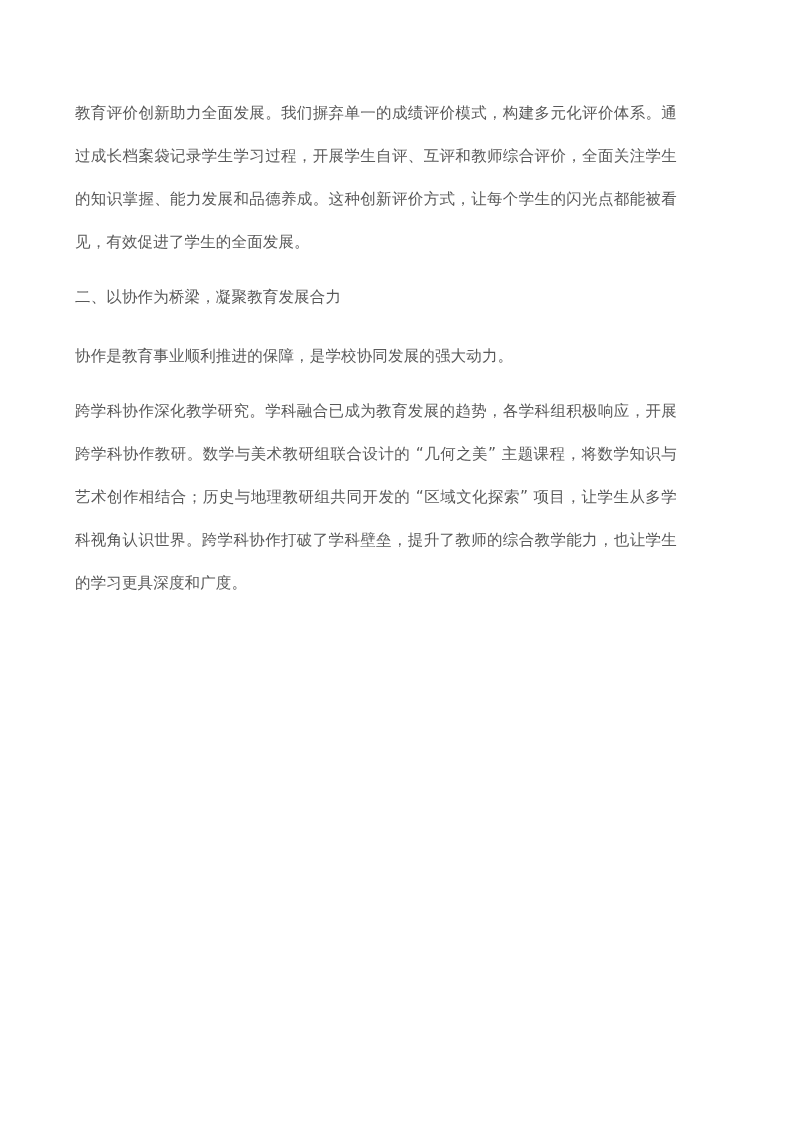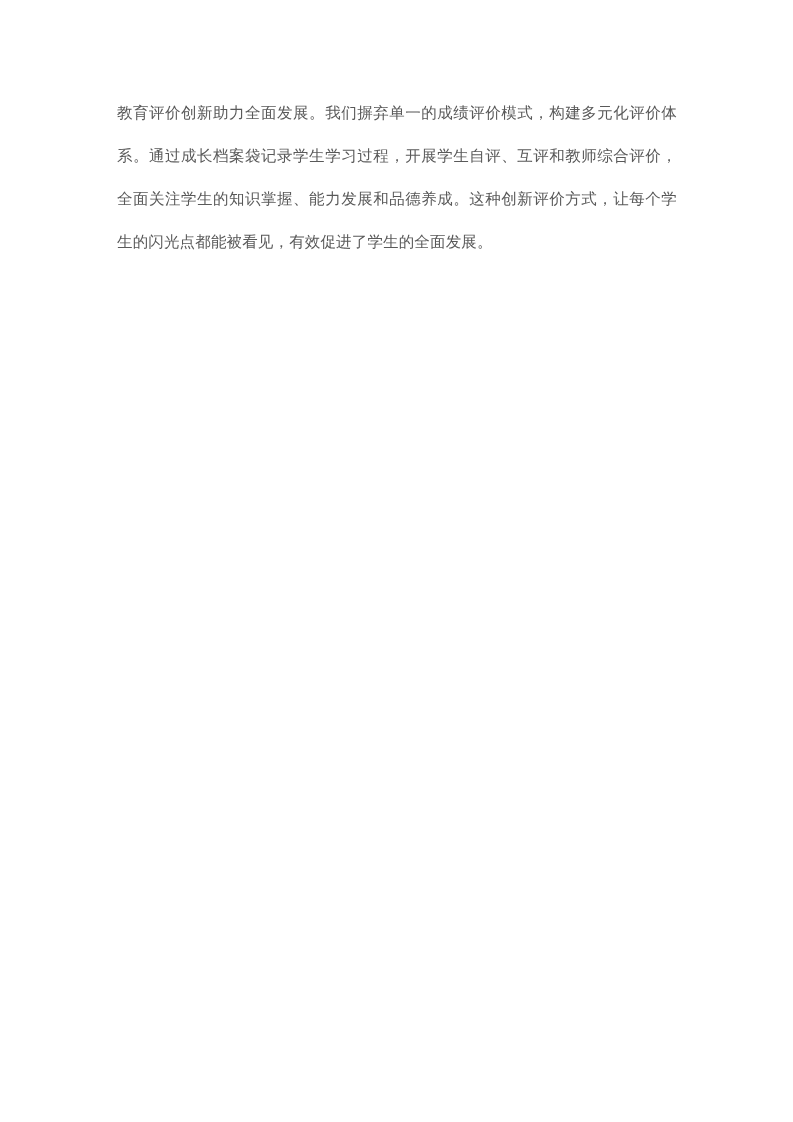--- a/index.html
+++ b/index.html
@@ -11,21 +11,21 @@
     width: 793px;
     height: 1122px;
     overflow: hidden;
     font-family: "DejaVu Sans", "Liberation Sans", sans-serif;
   }
   .page {
     box-sizing: border-box;
     width: 793px;
     height: 1122px;
     background: #ffffff;
-    padding: 92px 116px 40px 117px;
+    padding: 92px 116px 40px 75px;
   }
   .para {
     font-size: 15.5px;
     line-height: 43px;
     letter-spacing: 0.15px;
     color: #595959;
     text-align: justify;
     text-justify: inter-ideograph;
     margin: 0 0 12px 0;
   }
@@ -34,13 +34,16 @@
   }
   .heading {
     margin-bottom: 16px;
   }
 </style>
 </head>
 <body>
 
 <div class="page">
   <p class="para">教育评价创新助力全面发展。我们摒弃单一的成绩评价模式，构建多元化评价体系。通过成长档案袋记录学生学习过程，开展学生自评、互评和教师综合评价，全面关注学生的知识掌握、能力发展和品德养成。这种创新评价方式，让每个学生的闪光点都能被看见，有效促进了学生的全面发展。</p>
+  <p class="para heading">二、以协作为桥梁，凝聚教育发展合力</p>
+  <p class="para">协作是教育事业顺利推进的保障，是学校协同发展的强大动力。</p>
+  <p class="para">跨学科协作深化教学研究。学科融合已成为教育发展的趋势，各学科组积极响应，开展跨学科协作教研。数学与美术教研组联合设计的 “几何之美” 主题课程，将数学知识与艺术创作相结合；历史与地理教研组共同开发的 “区域文化探索” 项目，让学生从多学科视角认识世界。跨学科协作打破了学科壁垒，提升了教师的综合教学能力，也让学生的学习更具深度和广度。</p>
 </div>
 
 </body></html>

